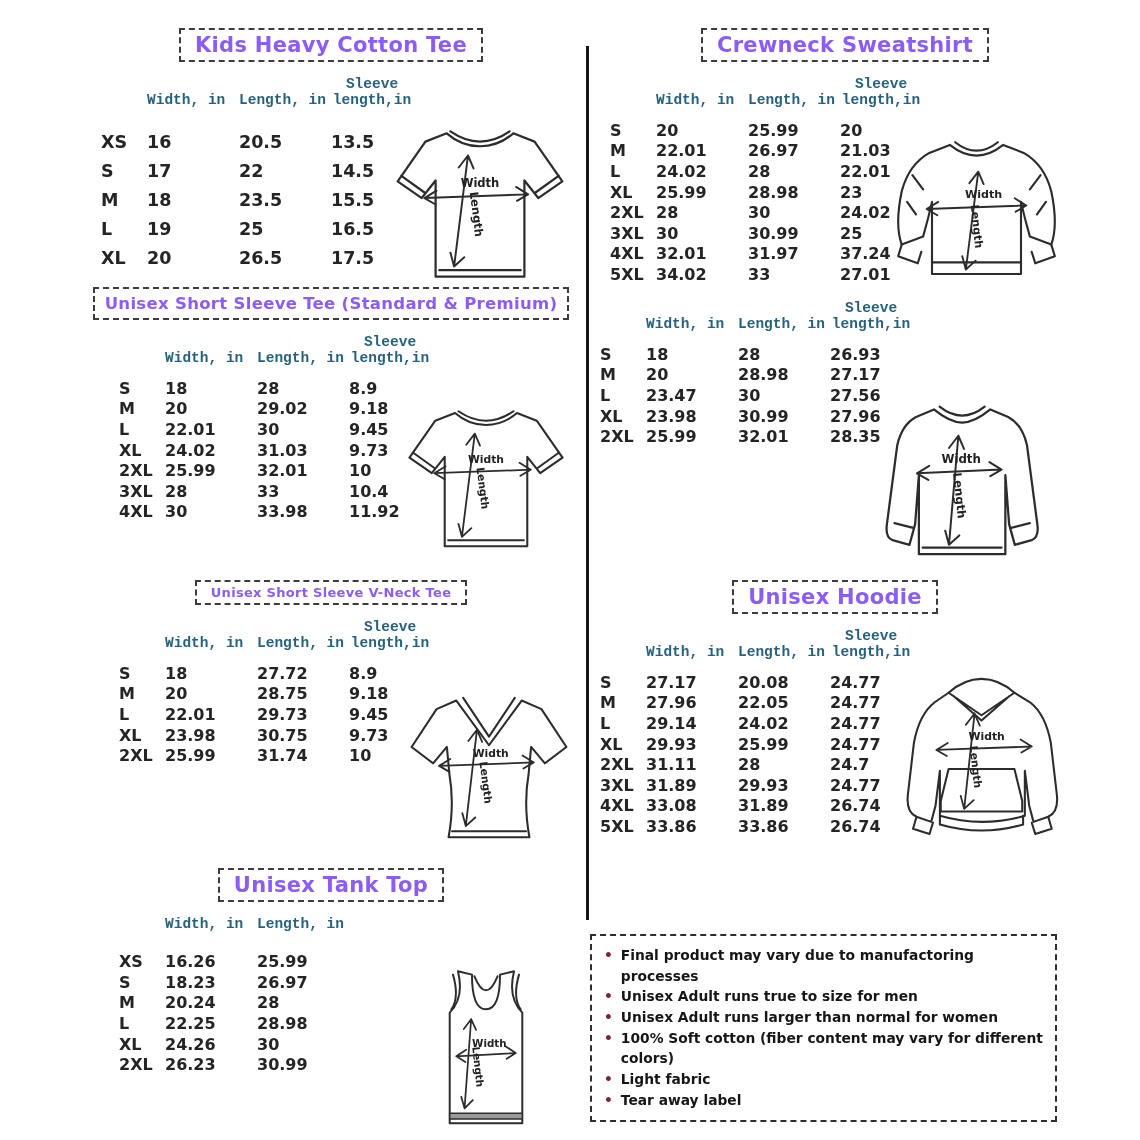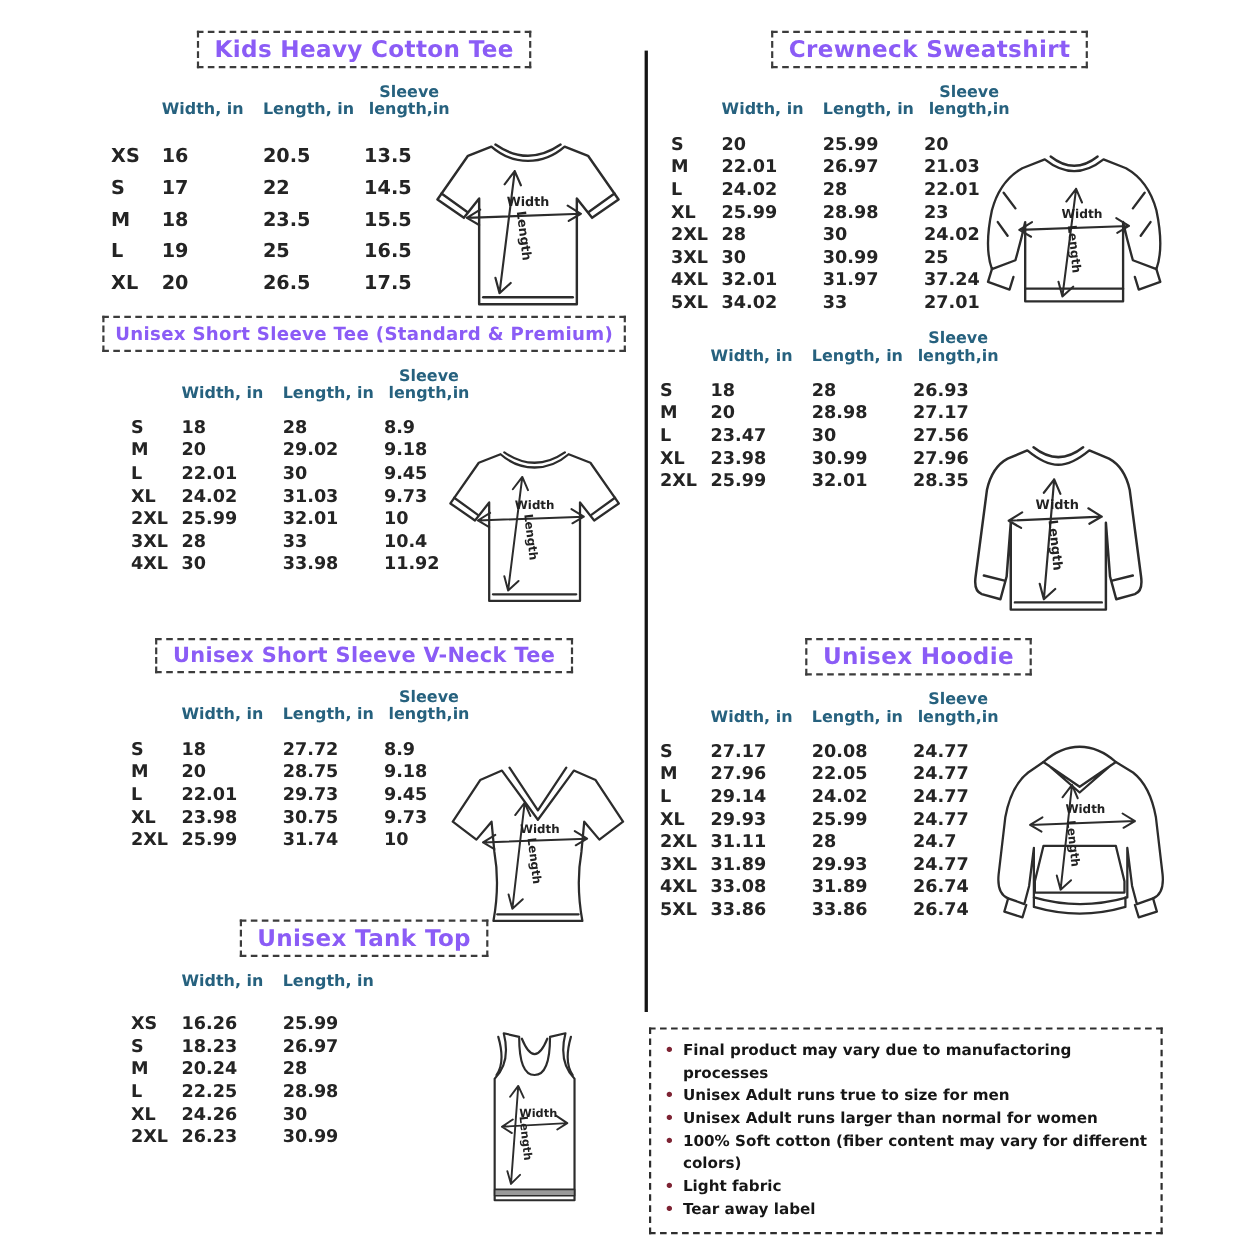--- a/index.html
+++ b/index.html
@@ -6,25 +6,25 @@
   body{font-family:"DejaVu Sans","Liberation Sans",sans-serif;}
   .canvas{position:relative;width:1140px;height:1140px;background:#ffffff;overflow:hidden;}
 
   .divider{position:absolute;left:586px;top:46px;width:3px;height:874px;background:#151515;}
 
   .sec{position:absolute;--indent:18px;}
   .title-row{text-align:center;margin-bottom:14px;}
   .title-box{display:inline-block;border:2.5px dashed #3c3c3c;color:#8b5cf6;font-weight:bold;
              font-size:21px;padding:3px 14px;letter-spacing:.3px;background:#fff;white-space:nowrap;}
   .sec-2 .title-box{font-size:16.5px;padding:5px 10px;}
-  .sec-4 .title-box{font-size:19px;}
+  .sec-4 .title-box{font-size:13px;}
 
   .thead{display:flex;align-items:flex-end;color:#26617e;font-weight:bold;font-size:14.5px;
          margin-left:calc(var(--indent) + 46px);margin-bottom:12px;}
-  .col-h{width:92px;}
+  .col-h{width:92px;font-family:Liberation Mono, monospace;}
   .col-h.sleeve{width:82px;text-align:center;line-height:1.12;}
   .roomy .thead{margin-bottom:20px;}
   .tank .thead{margin-bottom:20px;}
 
   .trow{display:flex;align-items:center;height:20.6px;font-weight:bold;font-size:16px;
         color:#242424;margin-left:var(--indent);line-height:1;}
   .cell{width:92px;}
   .cell.size{width:46px;}
   .roomy .trow{height:29px;font-size:17.5px;}
 
@@ -429,21 +429,21 @@
         <path d="M58,98 L168,94 M58,98 l13,-8 M58,98 l12,7 M168,94 l-13,-8 M168,94 l-12,7"></path>
       </g>
       <g class="dim">
         <path d="M102,56 L90,166 M102,56 l-10,13 M102,56 l6,14 M90,166 l-4,-15 M90,166 l11,-10"></path>
       </g>
       <text x="116" y="86" text-anchor="middle">Width</text>
       <text transform="translate(99,118) rotate(84)" text-anchor="middle">Length</text>
     </svg>
   </section>
 
-  <section class="sec tank sec-6" style="left:85px;top:836px;width:492px;--indent:34px;">
+  <section class="sec tank sec-6" style="left:85px;top:868px;width:492px;--indent:34px;">
     <div class="title-row">
       <span class="title-box">Unisex Tank Top</span>
     </div>
     <div class="thead">
         <div class="col-h">Width, in</div>
         <div class="col-h">Length, in</div>
       </div>
     <div class="tbody">
         <div class="trow">
           <div class="cell size">XS</div>

